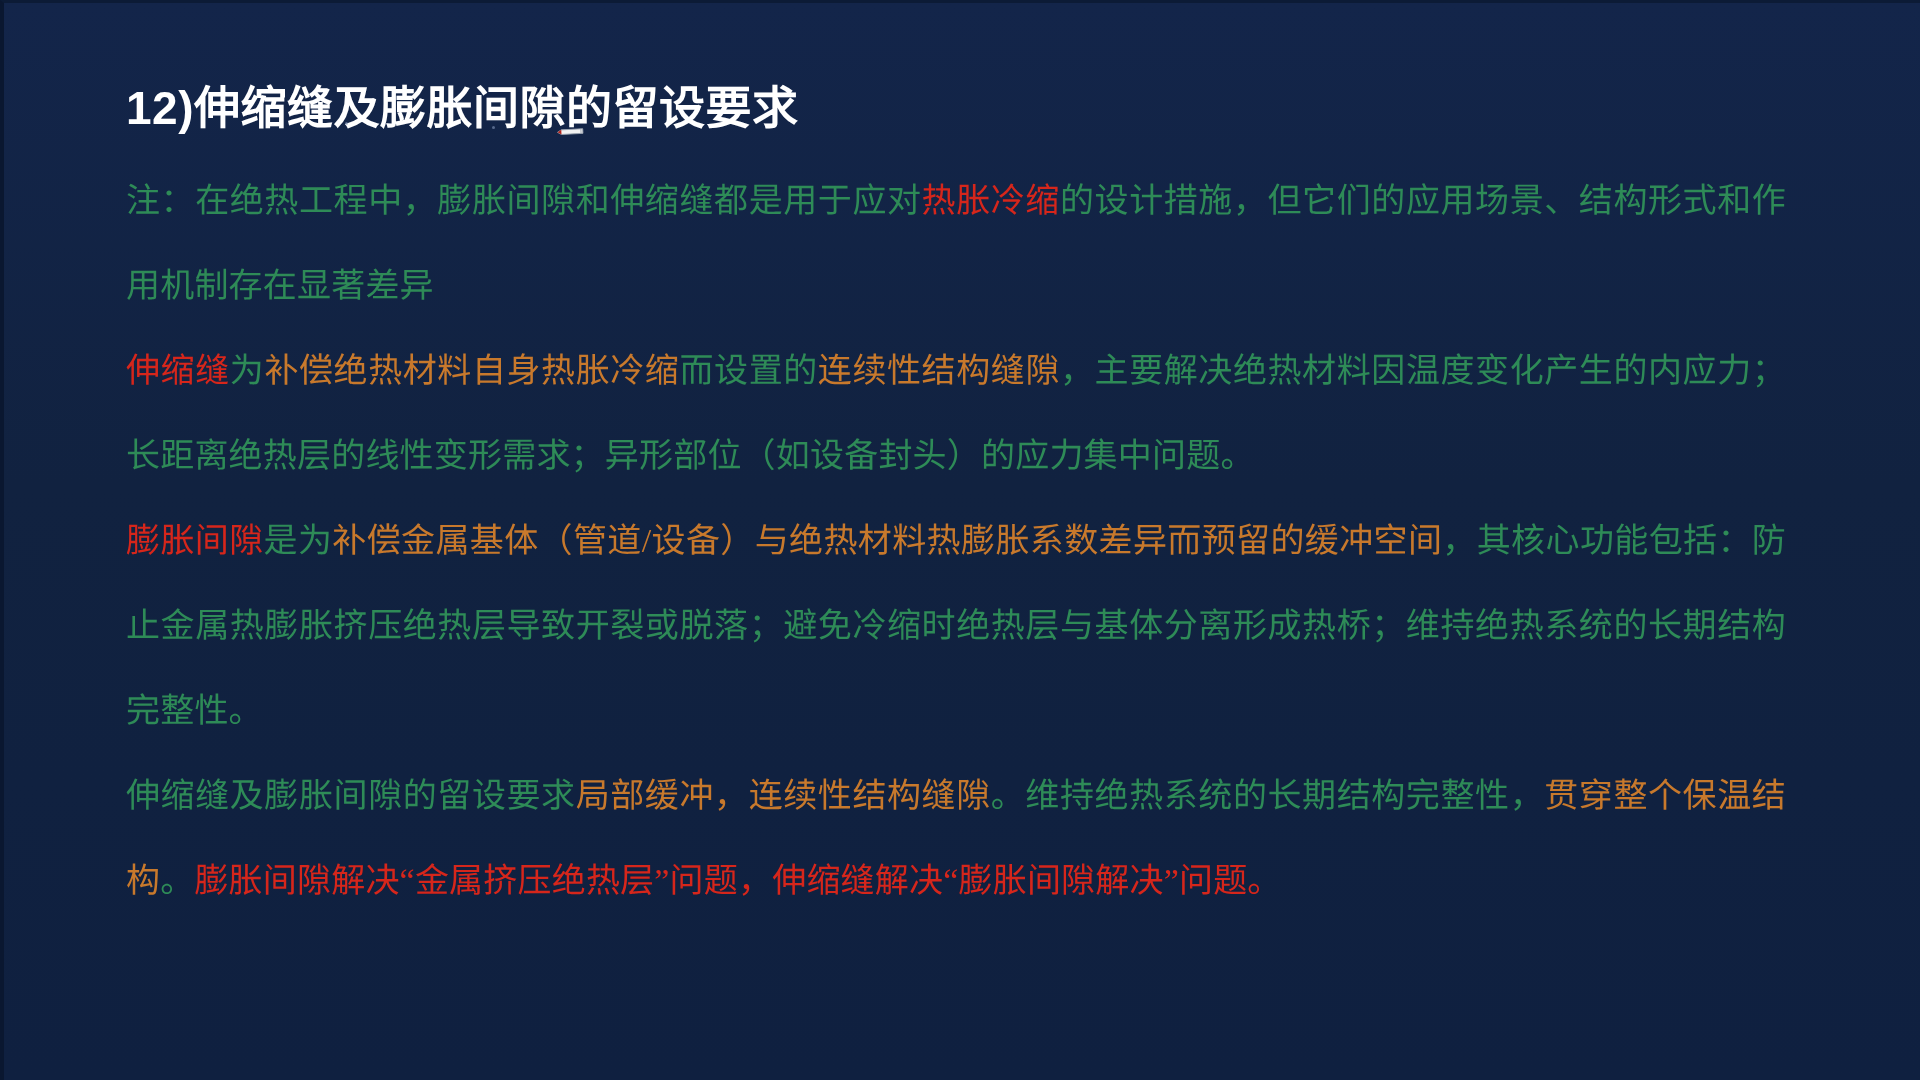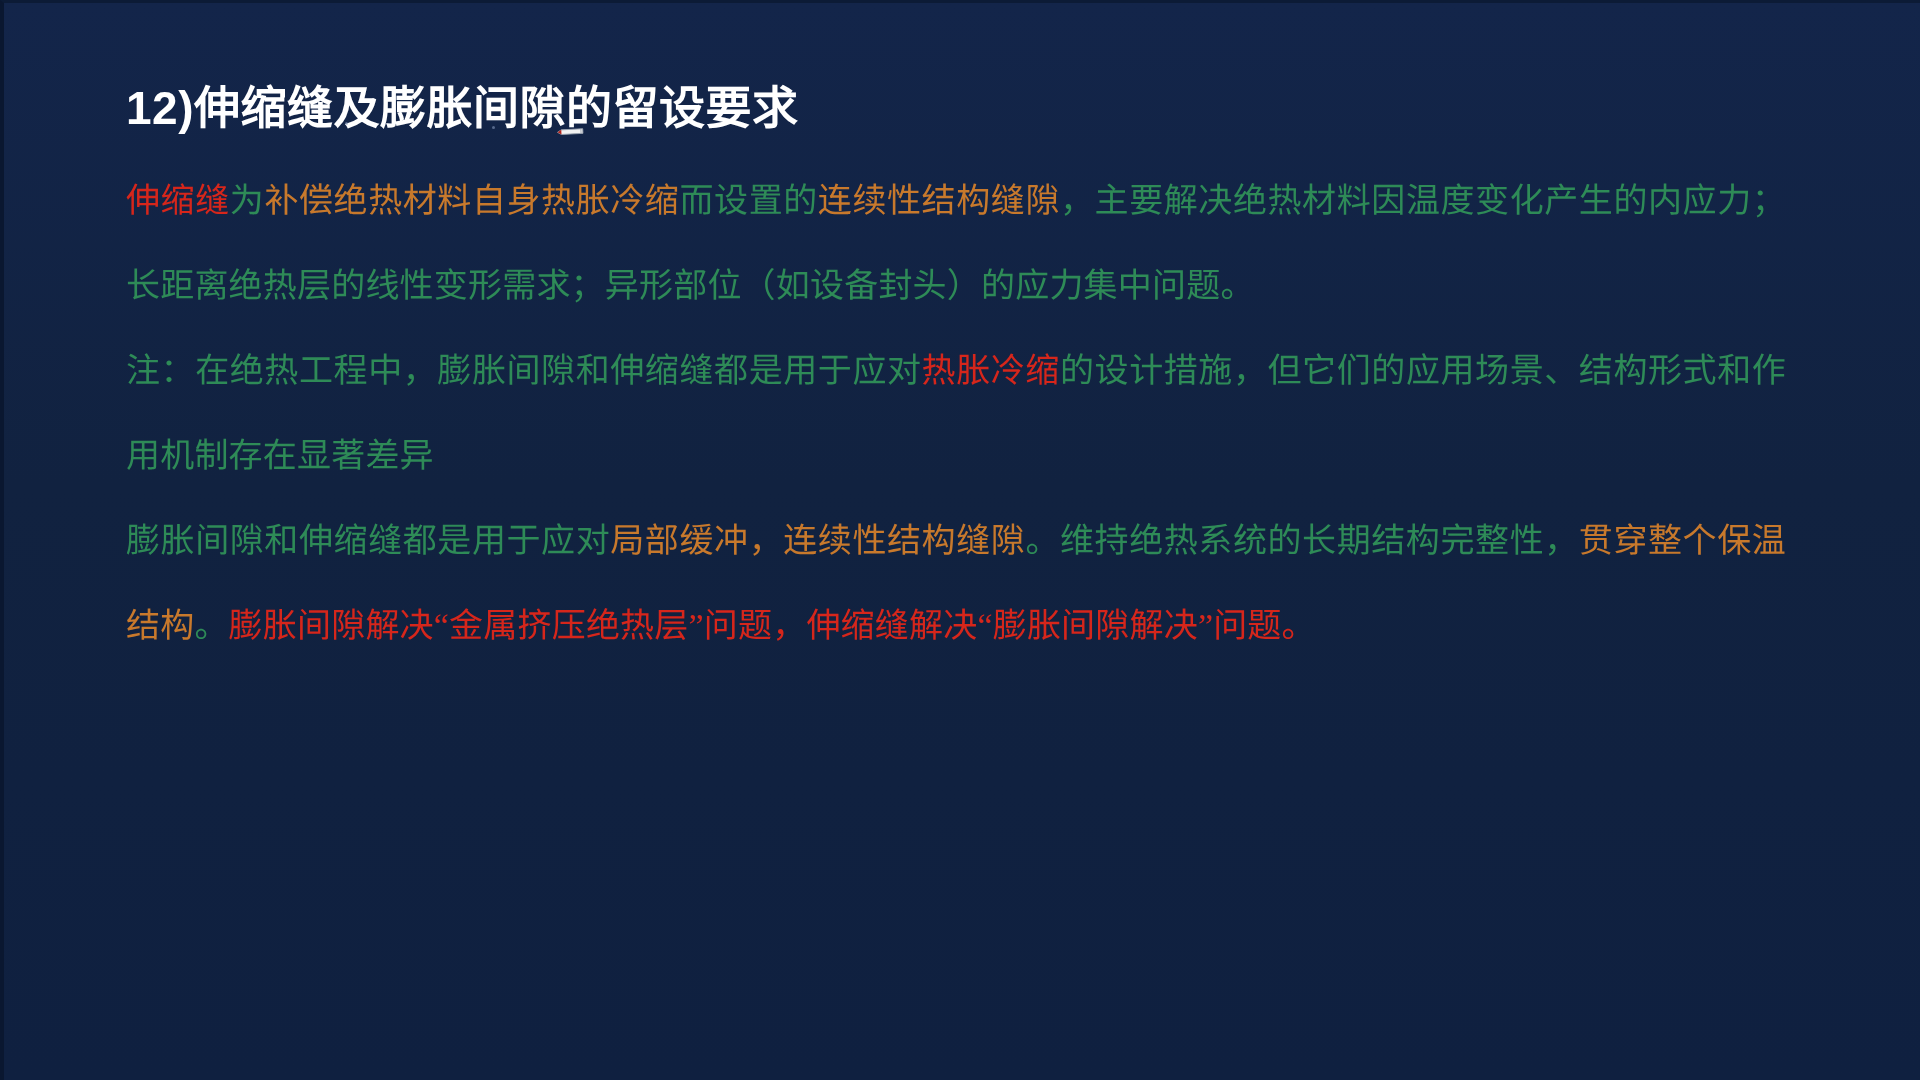--- a/index.html
+++ b/index.html
@@ -101,18 +101,19 @@
 
   <span class="pencil-cursor">
     <svg viewBox="0 0 24 24" width="26" height="26" aria-hidden="true">
       <polygon points="20,2 23,5 9,19 5,20 6,16" fill="#f2f2f2" stroke="#9aa3b0" stroke-width="0.8"></polygon>
       <polygon points="5,20 6,16 9,19" fill="#b3241c"></polygon>
       <line x1="19" y1="3.4" x2="21.6" y2="6" stroke="#9aa3b0" stroke-width="0.8"></line>
     </svg>
   </span>
 
   <div class="body-block">
+    <p class="para"><span class="c-green">注：在绝热工程中，膨胀间隙和伸缩缝都是用于应对</span><span class="c-red">热胀冷缩</span><span class="c-green">的设计措施，但它们的应用场景、结构形式和作用机制存在显著差异</span></p>
     <p class="para"><span class="c-red">伸缩缝</span><span class="c-green">为</span><span class="c-orange">补偿绝热材料自身热胀冷缩</span><span class="c-green">而设置的</span><span class="c-orange">连续性结构缝隙</span><span class="c-green">，主要解决绝热材料因温度变化产生的内应力；长距离绝热层的线性变形需求；异形部位（如设备封头）的应力集中问题。</span></p>
-    <p class="para"><span class="c-green">注：在绝热工程中，膨胀间隙和伸缩缝都是用于应对</span><span class="c-red">热胀冷缩</span><span class="c-green">的设计措施，但它们的应用场景、结构形式和作用机制存在显著差异</span></p>
-    <p class="para"><span class="c-green">膨胀间隙和伸缩缝都是用于应对</span><span class="c-orange">局部缓冲，连续性结构缝隙</span><span class="c-green">。维持绝热系统的长期结构完整性，</span><span class="c-orange">贯穿整个保温结构</span><span class="c-green">。</span><span class="c-red">膨胀间隙解决“金属挤压绝热层”问题，伸缩缝解决“膨胀间隙解决”问题。</span></p>
+    <p class="para"><span class="c-red">膨胀间隙</span><span class="c-green">是为</span><span class="c-orange">补偿金属基体（管道/设备）与绝热材料热膨胀系数差异而预留的缓冲空间</span><span class="c-green">，其核心功能包括：防止金属热膨胀挤压绝热层导致开裂或脱落；避免冷缩时绝热层与基体分离形成热桥；维持绝热系统的长期结构完整性。</span></p>
+    <p class="para"><span class="c-green">伸缩缝及膨胀间隙的留设要求</span><span class="c-orange">局部缓冲，连续性结构缝隙</span><span class="c-green">。维持绝热系统的长期结构完整性，</span><span class="c-orange">贯穿整个保温结构</span><span class="c-green">。</span><span class="c-red">膨胀间隙解决“金属挤压绝热层”问题，伸缩缝解决“膨胀间隙解决”问题。</span></p>
   </div>
 
 </div>
 
 </body></html>

